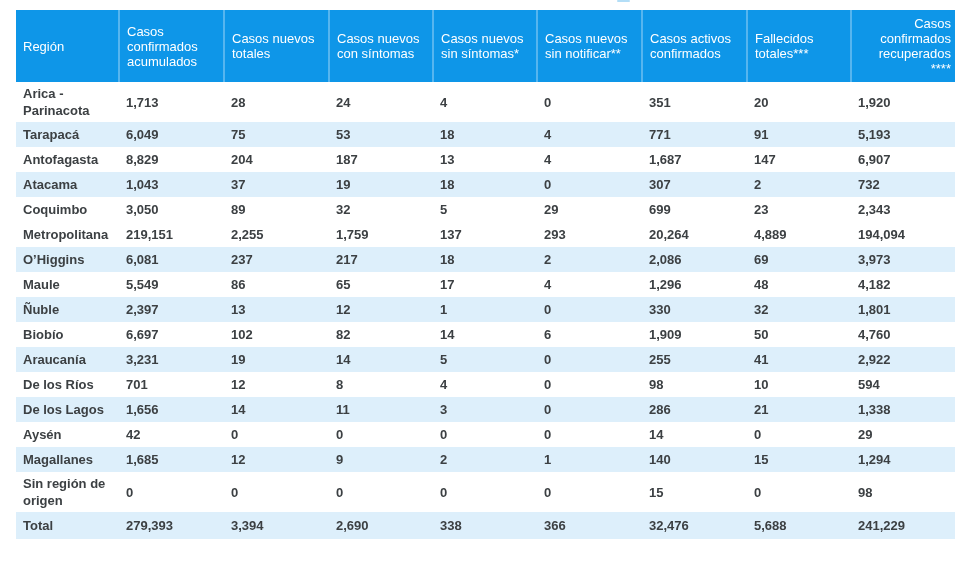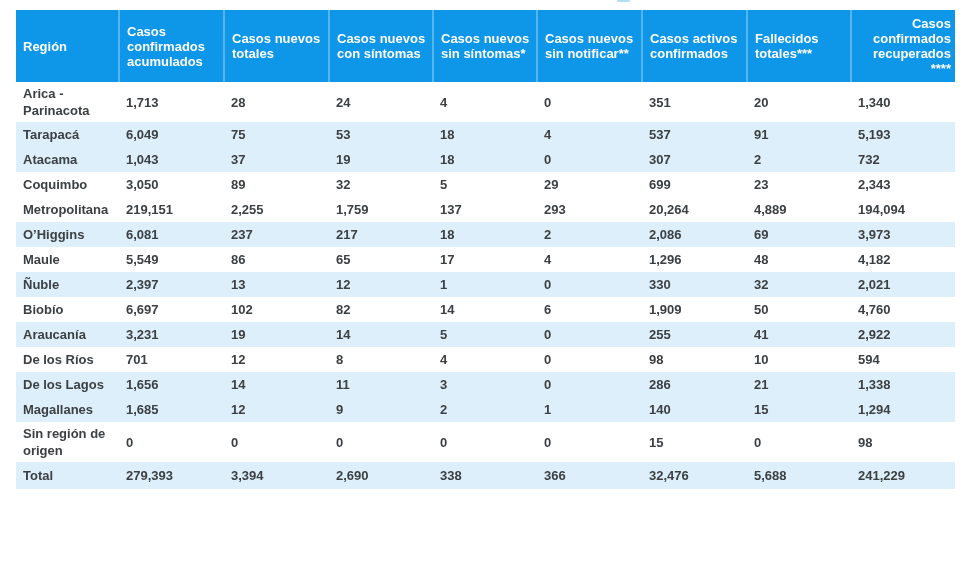--- a/index.html
+++ b/index.html
@@ -18,21 +18,21 @@
     position:absolute;left:617px;top:0;width:13px;height:2px;
     background:#b3def7;border-radius:1px;
   }
   table.covid{
     position:absolute;left:16px;top:10px;width:939px;
     border-collapse:collapse;table-layout:fixed;
   }
   table.covid th{
     background:var(--header-bg);
     color:var(--header-text);
-    font-size:13px;line-height:15px;font-weight:700;
+    font-size:13px;line-height:15px;font-weight:400;
     text-align:left;vertical-align:middle;
     height:72px;padding:6px 4px 6px 7px;
     border-right:2px solid var(--header-divider);
   }
   table.covid th:last-child{border-right:none;text-align:right;}
   table.covid td{
     background:var(--row-white);
     color:var(--body-text);
     font-size:13px;line-height:17px;font-weight:600;
     text-align:left;vertical-align:middle;
@@ -74,32 +74,43 @@
     <tbody>
         <tr>
           <td>Arica - Parinacota</td>
           <td>1,713</td>
           <td>28</td>
           <td>24</td>
           <td>4</td>
           <td>0</td>
           <td>351</td>
           <td>20</td>
-          <td>1,340</td>
+          <td>1,920</td>
         </tr>
         <tr class="stripe">
           <td>Tarapacá</td>
           <td>6,049</td>
           <td>75</td>
           <td>53</td>
           <td>18</td>
           <td>4</td>
-          <td>537</td>
+          <td>771</td>
           <td>91</td>
           <td>5,193</td>
+        </tr>
+        <tr>
+          <td>Antofagasta</td>
+          <td>8,829</td>
+          <td>204</td>
+          <td>187</td>
+          <td>13</td>
+          <td>4</td>
+          <td>1,687</td>
+          <td>147</td>
+          <td>6,907</td>
         </tr>
         <tr class="stripe">
           <td>Atacama</td>
           <td>1,043</td>
           <td>37</td>
           <td>19</td>
           <td>18</td>
           <td>0</td>
           <td>307</td>
           <td>2</td>
@@ -151,21 +162,21 @@
         </tr>
         <tr class="stripe">
           <td>Ñuble</td>
           <td>2,397</td>
           <td>13</td>
           <td>12</td>
           <td>1</td>
           <td>0</td>
           <td>330</td>
           <td>32</td>
-          <td>2,021</td>
+          <td>1,801</td>
         </tr>
         <tr>
           <td>Biobío</td>
           <td>6,697</td>
           <td>102</td>
           <td>82</td>
           <td>14</td>
           <td>6</td>
           <td>1,909</td>
           <td>50</td>
@@ -196,20 +207,31 @@
         <tr class="stripe">
           <td>De los Lagos</td>
           <td>1,656</td>
           <td>14</td>
           <td>11</td>
           <td>3</td>
           <td>0</td>
           <td>286</td>
           <td>21</td>
           <td>1,338</td>
+        </tr>
+        <tr>
+          <td>Aysén</td>
+          <td>42</td>
+          <td>0</td>
+          <td>0</td>
+          <td>0</td>
+          <td>0</td>
+          <td>14</td>
+          <td>0</td>
+          <td>29</td>
         </tr>
         <tr class="stripe">
           <td>Magallanes</td>
           <td>1,685</td>
           <td>12</td>
           <td>9</td>
           <td>2</td>
           <td>1</td>
           <td>140</td>
           <td>15</td>

